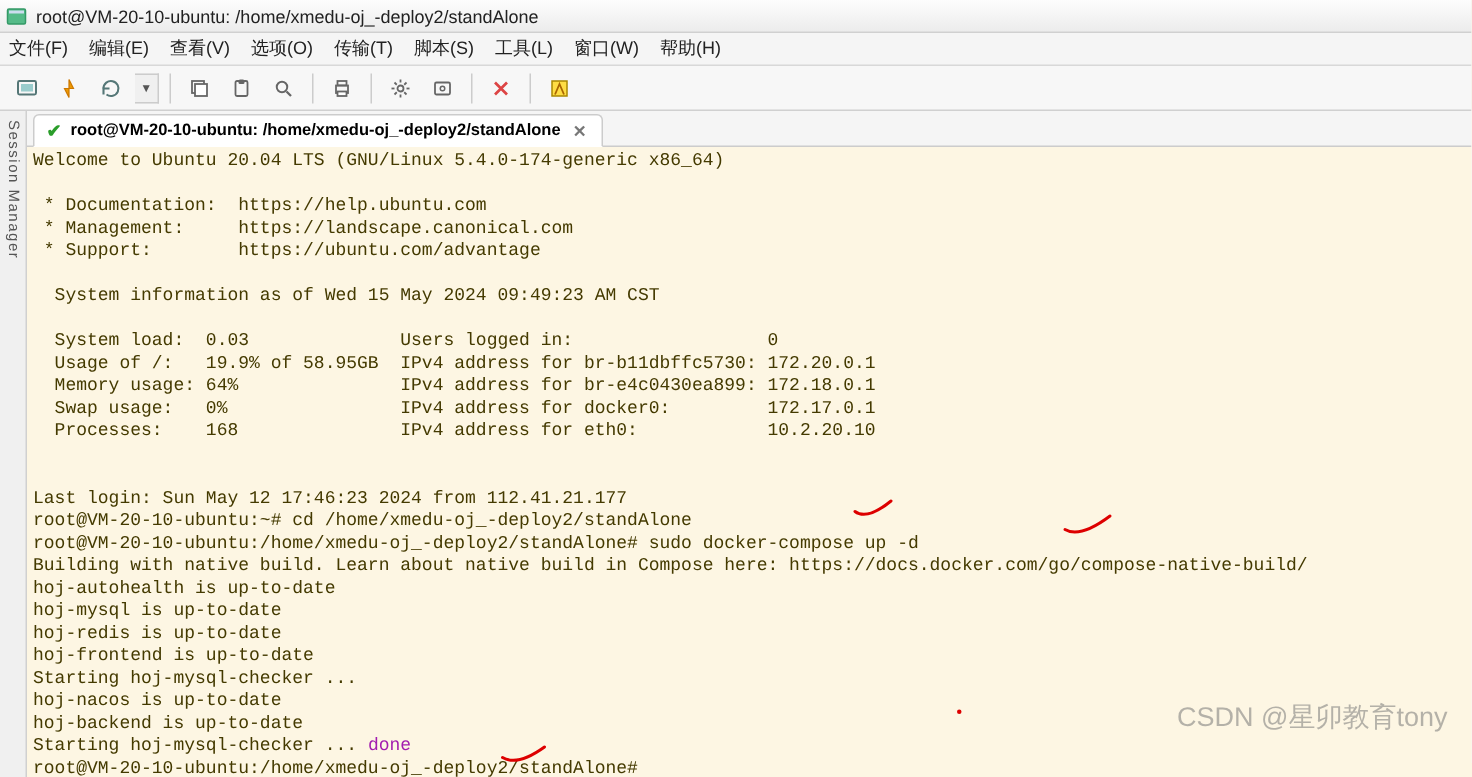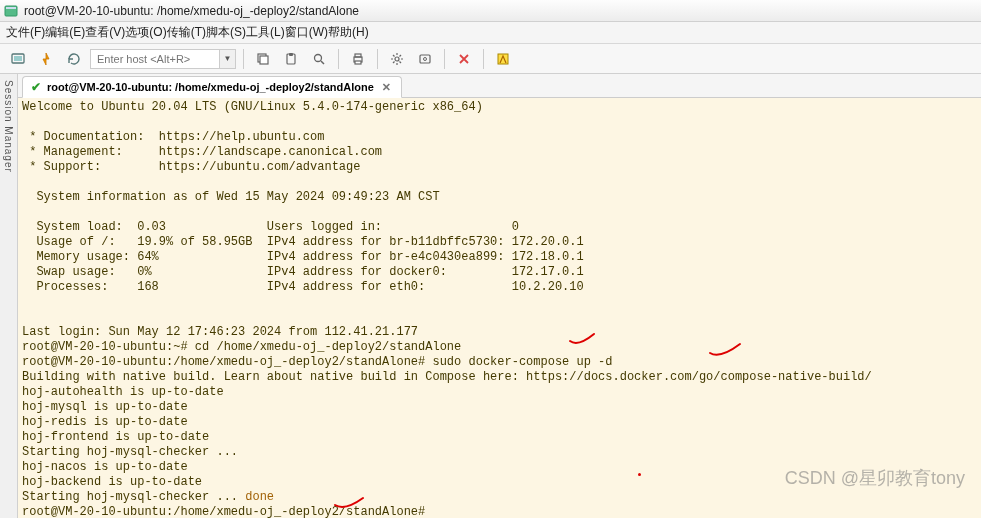--- a/index.html
+++ b/index.html
@@ -26,20 +26,21 @@
       display: inline-flex; align-items: center; justify-content: center;
     }
     .titlebar-text { font-size: 12px; color: #222; }
     .menubar {
       background: #f5f5f5;
       border-bottom: 1px solid #d8d8d8;
       height: 22px;
       display: flex;
       align-items: center;
       padding: 0 6px;
+      gap: 14px;
     }
     .menubar-item { font-size: 12px; color: #222; cursor: default; }
     .toolbar {
       background: #f7f7f7;
       border-bottom: 1px solid #d0d0d0;
       height: 30px;
       display: flex;
       align-items: center;
       padding: 0 6px;
       gap: 4px;
@@ -125,21 +126,21 @@
       background: #fdf6e3;
       font-family: "Consolas", "Courier New", monospace;
       font-size: 12px;
       line-height: 1.25;
       color: #443a00;
       padding: 2px 4px;
       white-space: pre;
       overflow: hidden;
       position: relative;
     }
-    .term-green { color: #a16207; }
+    .term-green { color: #a21caf; }
     .watermark {
       position: absolute;
       right: 16px;
       bottom: 28px;
       font-size: 18px;
       color: rgba(120,120,120,0.55);
       font-family: "Microsoft YaHei", sans-serif;
       pointer-events: none;
     }
     .annot {
@@ -191,21 +192,20 @@
         <path d="M8 2 L11 8 L8 8 L8 14 L5 8 L8 8 Z" fill="#e90" stroke="#c70" stroke-width="0.8"></path>
       </svg>
     </span>
   <span class="tool-btn">
       <svg width="16" height="16" viewBox="0 0 16 16">
         <path d="M3 8a5 5 0 1 1 2 4" fill="none" stroke="#577" stroke-width="1.4"></path>
         <path d="M3 12 L3 8 L7 8" fill="none" stroke="#577" stroke-width="1.4"></path>
       </svg>
     </span>
   <div style="display:flex;align-items:center;">
-    <input class="host-input" placeholder="Enter host &lt;Alt+R&gt;" style="">
     <span class="dropdown-btn">▼</span>
   </div>
   <span class="tool-sep"></span>
   <span class="tool-btn">
       <svg width="14" height="14" viewBox="0 0 14 14">
         <rect x="2" y="2" width="8" height="8" fill="none" stroke="#666" stroke-width="1.2"></rect>
         <rect x="4" y="4" width="8" height="8" fill="#fff" stroke="#666" stroke-width="1.2"></rect>
       </svg>
     </span>
   <span class="tool-btn">

